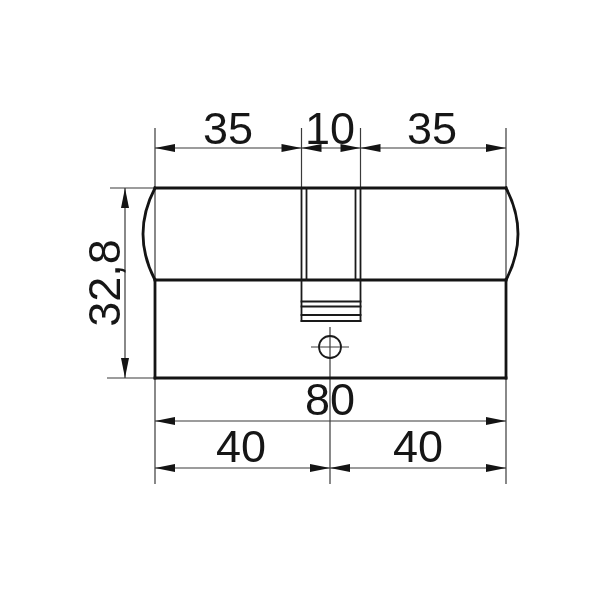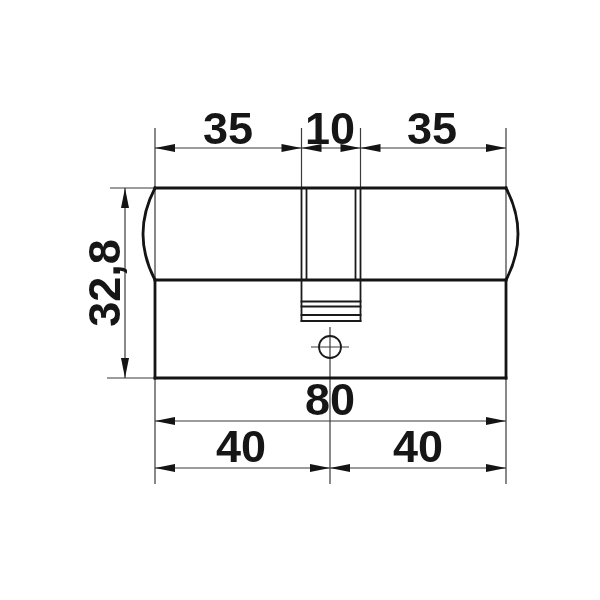--- a/index.html
+++ b/index.html
@@ -9,21 +9,20 @@
     height: 600px;
     background: #ffffff;
     font-family: "Liberation Sans", sans-serif;
   }
   .stage {
     position: relative;
     width: 600px;
     height: 600px;
     background: #ffffff;
     overflow: hidden;
-    font-weight: bold;
   }
   svg { display: block; }
   .outline {
     stroke: #141414;
     stroke-width: 2.8;
     fill: none;
     stroke-linecap: square;
   }
   .outline-med {
     stroke: #1a1a1a;

